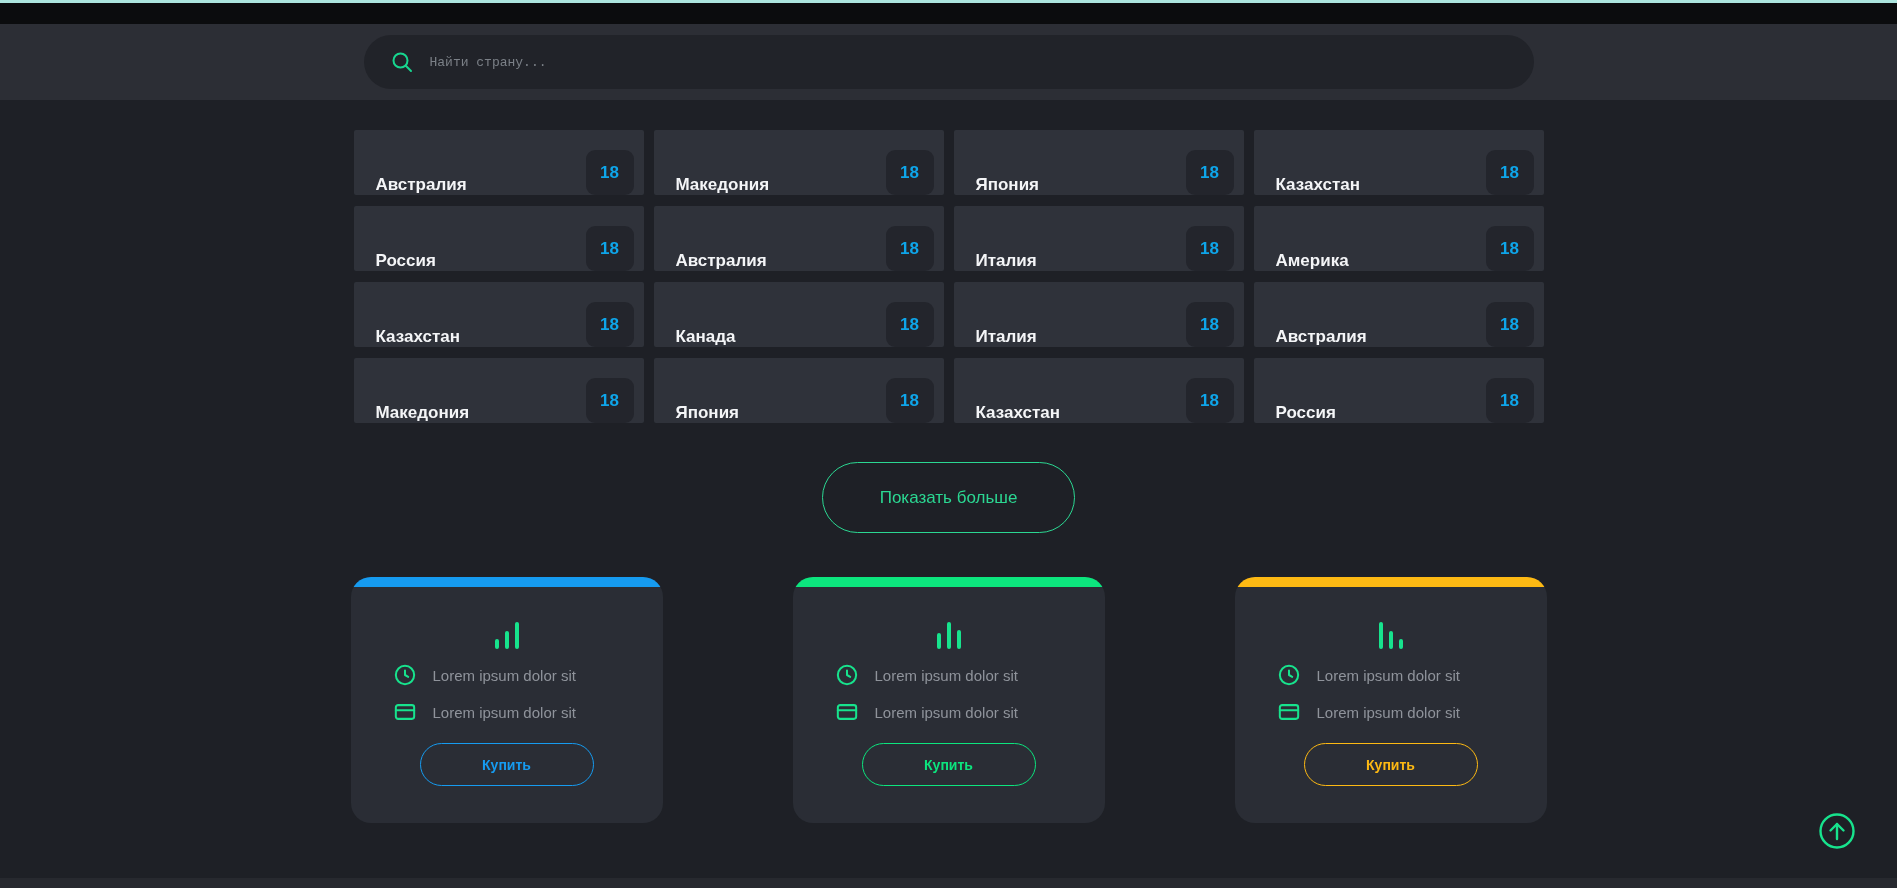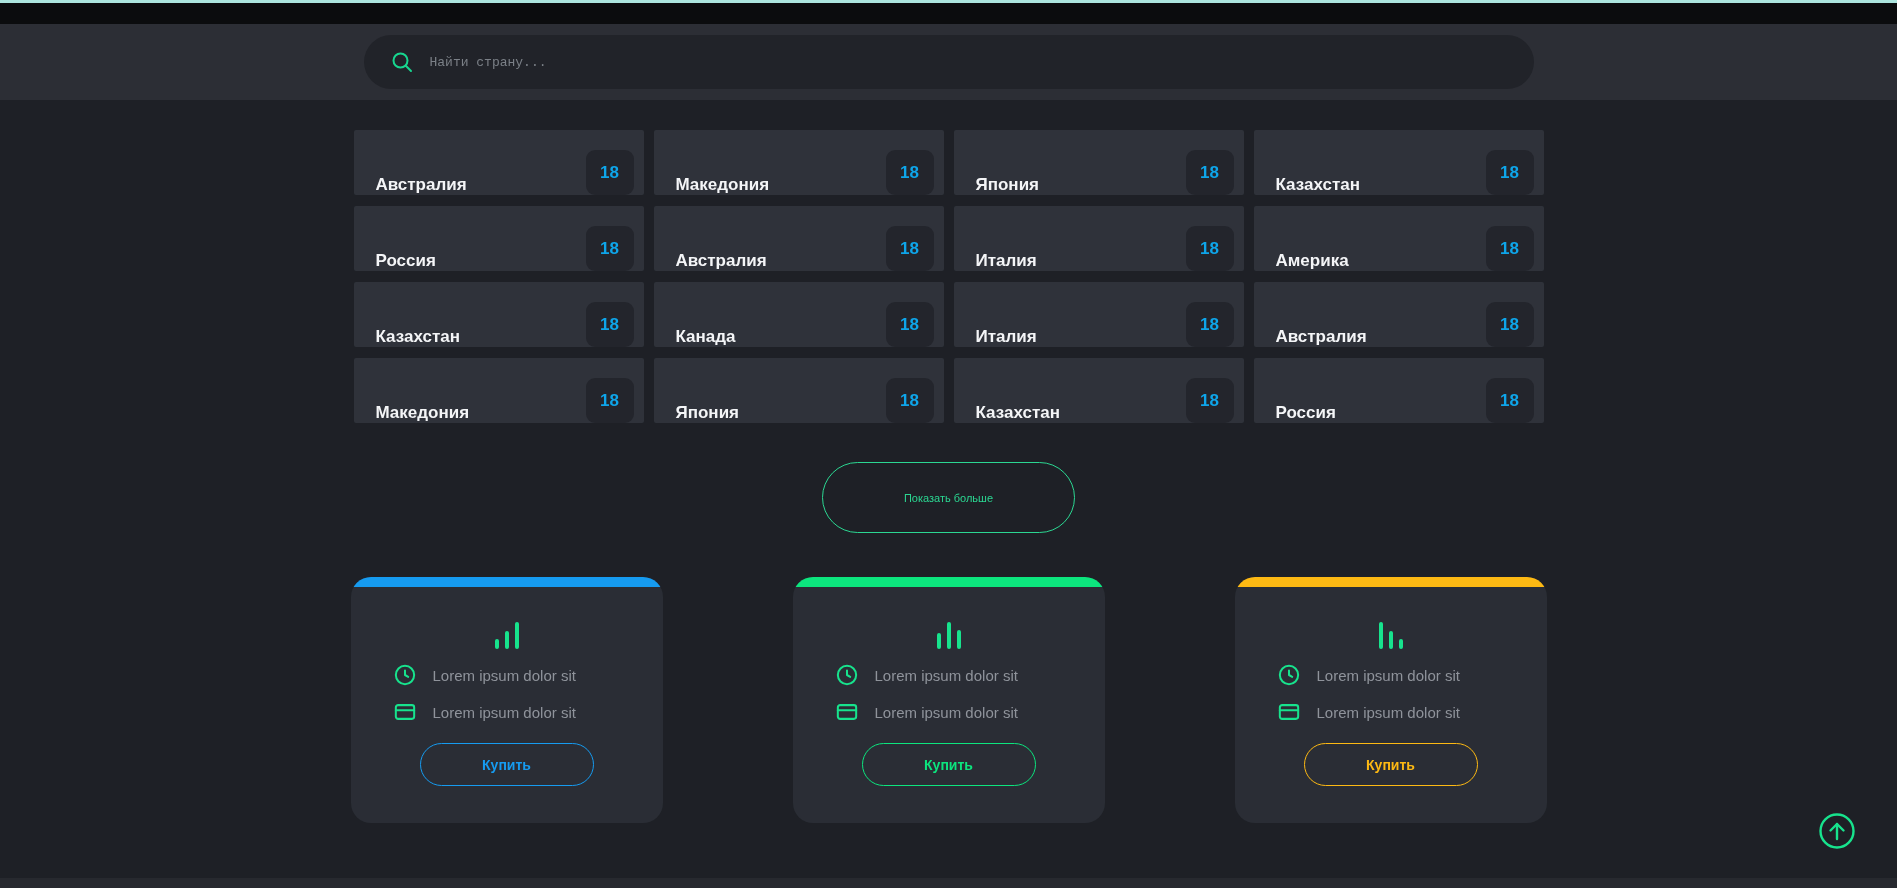--- a/index.html
+++ b/index.html
@@ -45,21 +45,21 @@
     width:48px; height:45px; border-radius:9px; background:#23252c;
     display:flex; align-items:center; justify-content:center;
     color:#0ea5e9; font-size:17px; font-weight:700;
   }
 
   
   .show-more-wrap { display:flex; justify-content:center; margin-top:39px; }
   .show-more {
     width:253px; height:71px; border-radius:36px;
     background:transparent; border:1px solid #2bd792;
-    color:#2bd792; font-size:11px; cursor:pointer;
+    color:#2bd792; font-size:17px; cursor:pointer;
     font-family:"Liberation Sans","DejaVu Sans",sans-serif;
   }
 
   
   .plans { display:flex; justify-content:center; gap:130px; margin-top:44px; }
   .plan {
     width:312px; height:246px; border-radius:20px;
     background:#2a2d35; overflow:hidden;
     display:flex; flex-direction:column;
   }

